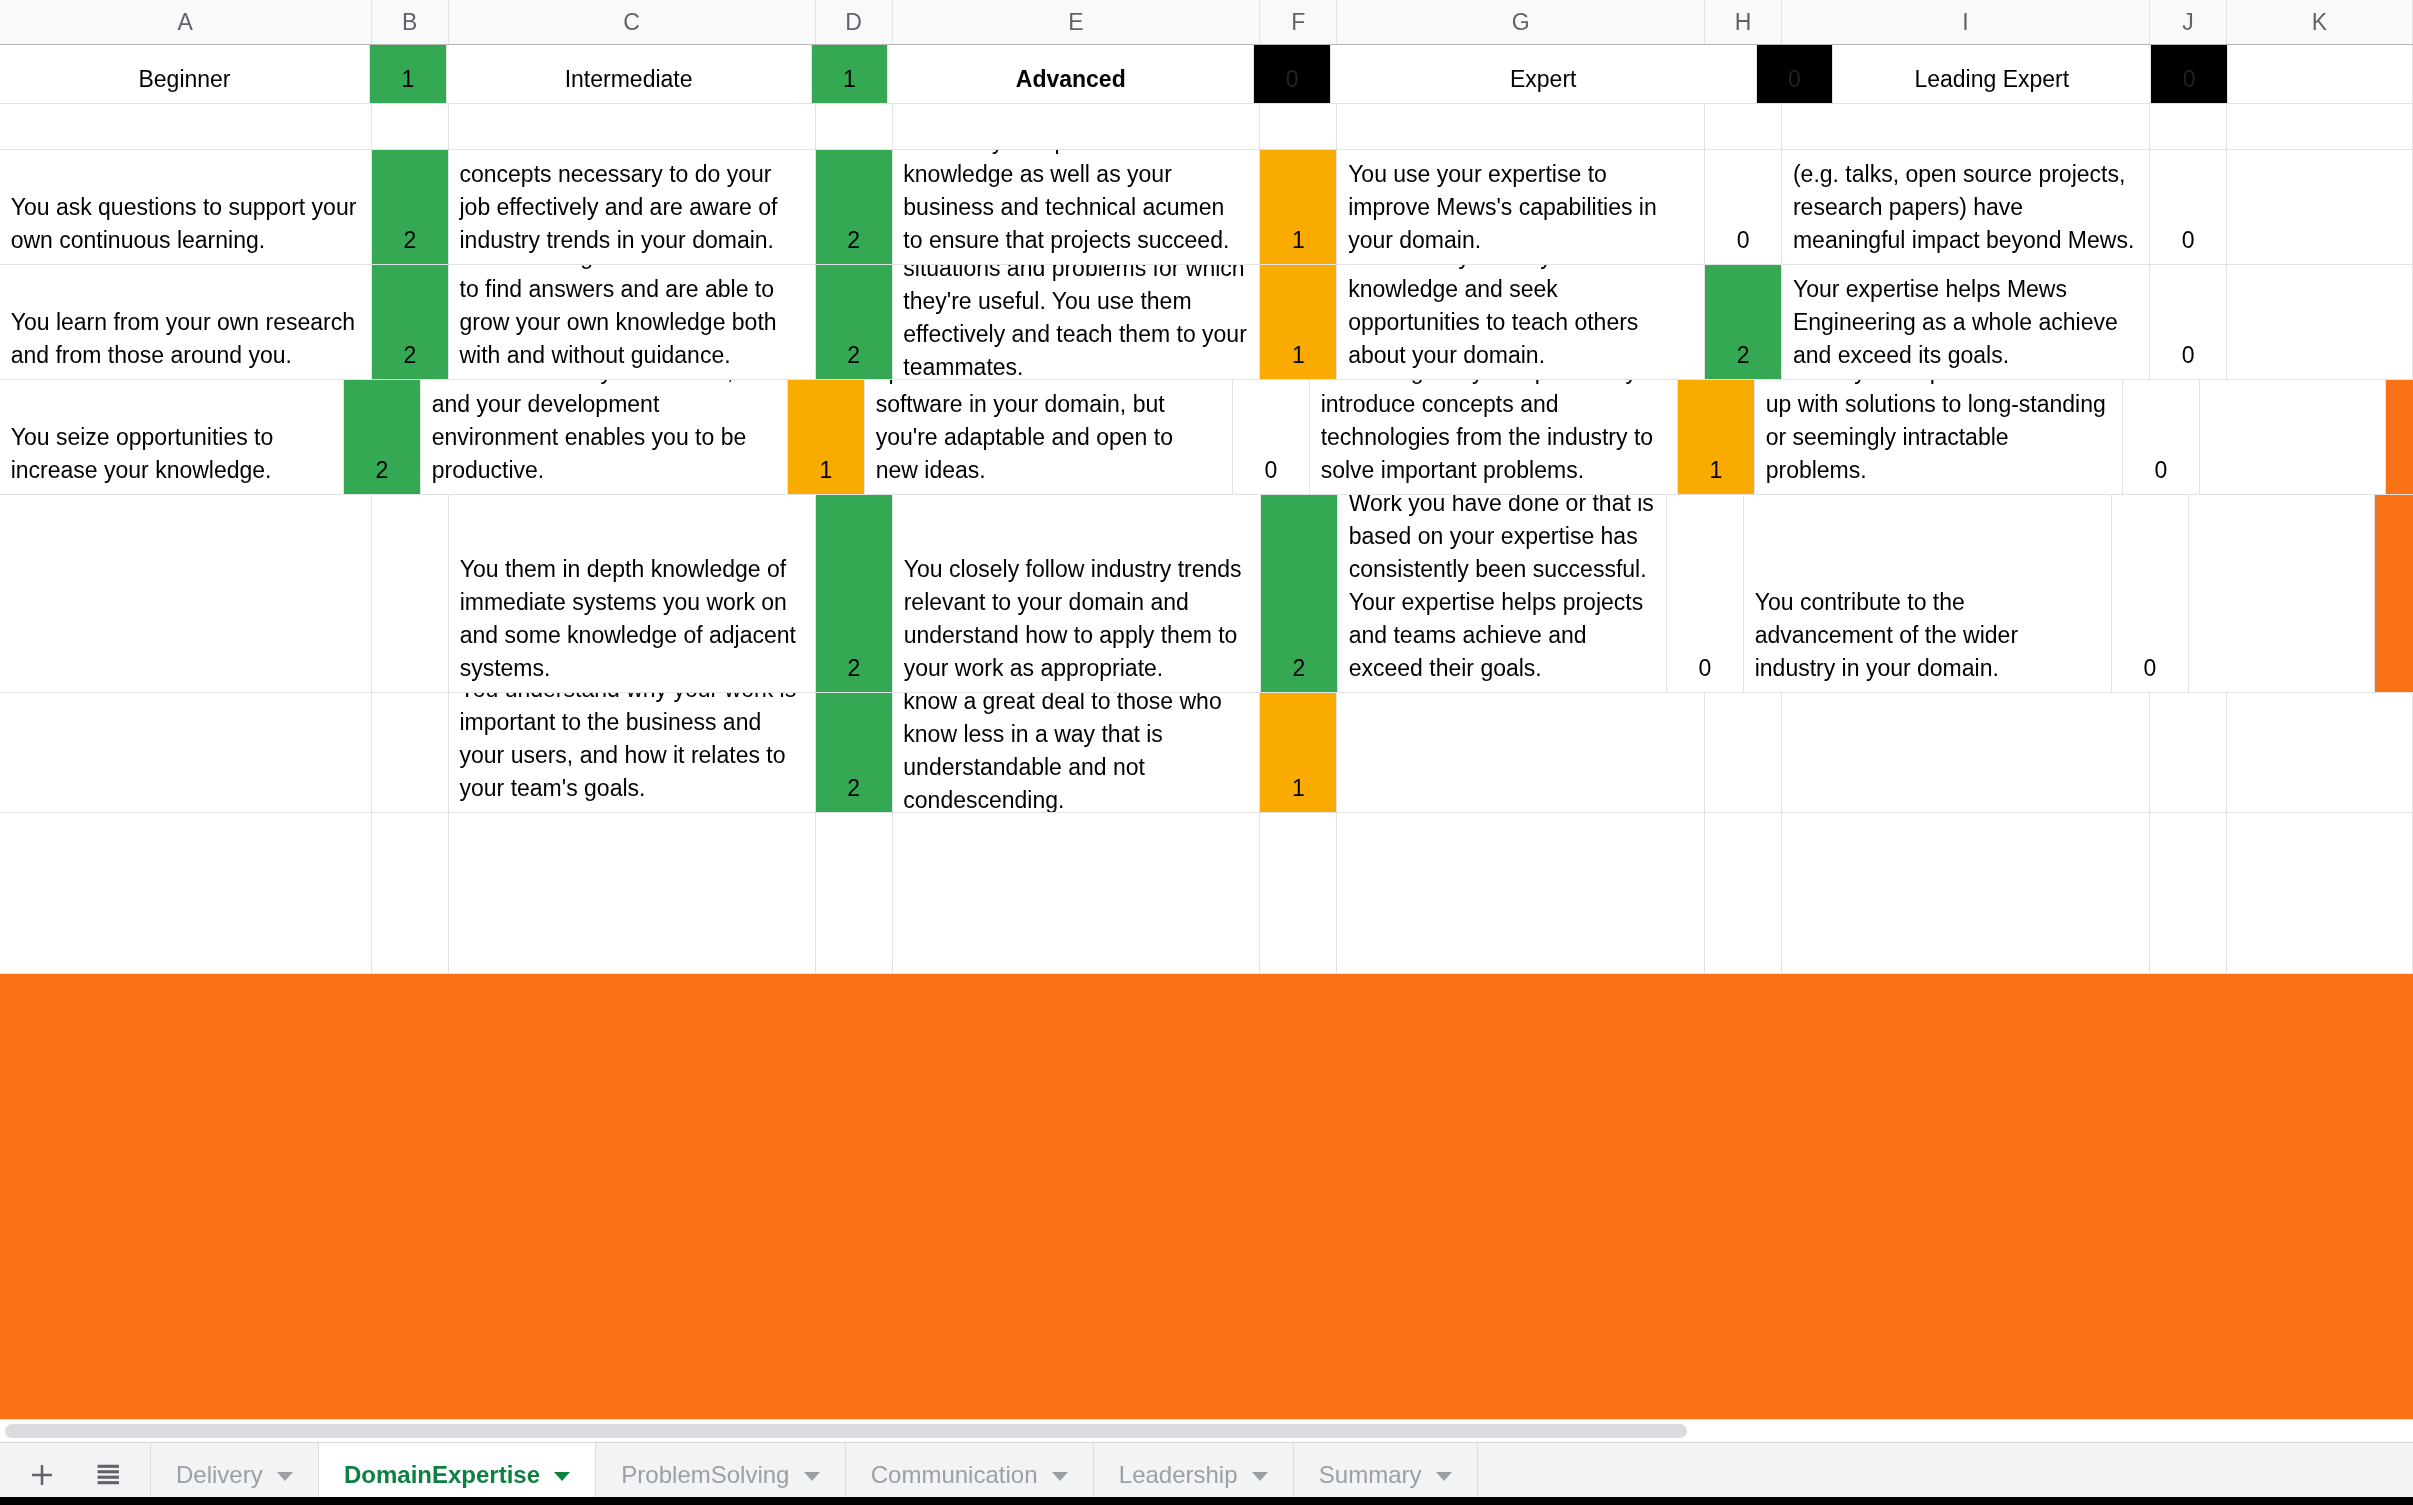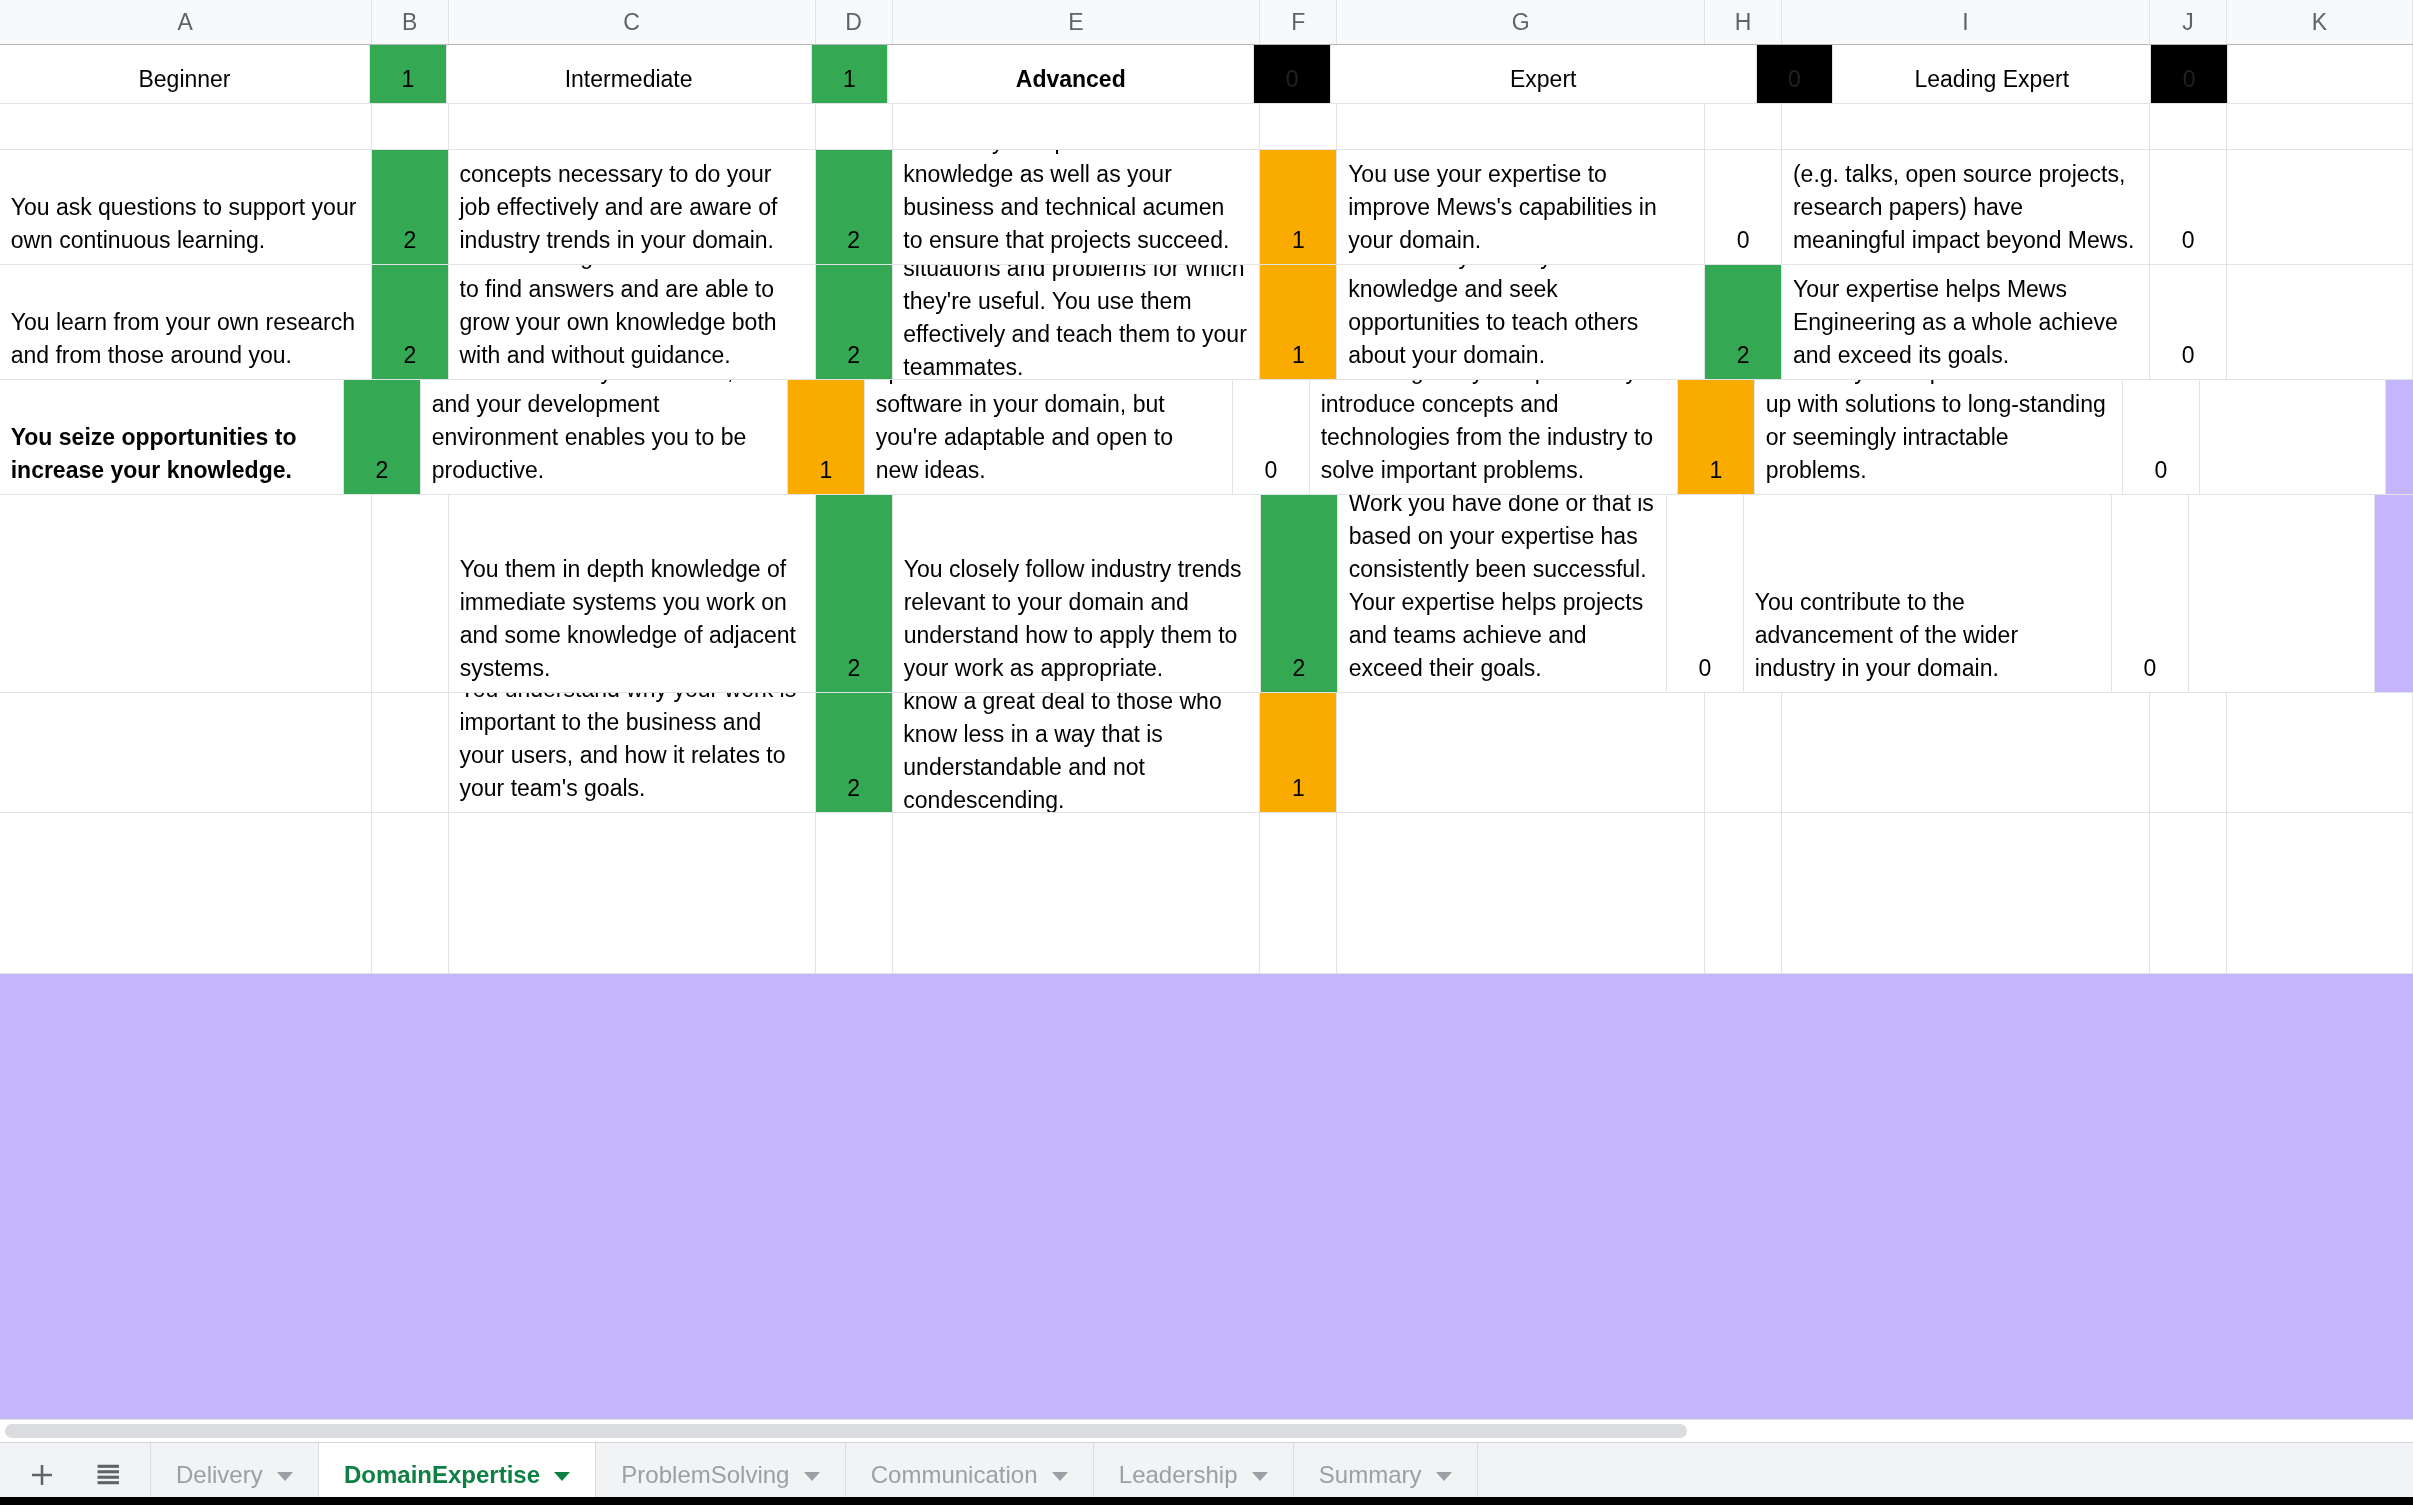--- a/index.html
+++ b/index.html
@@ -36,21 +36,21 @@
     color: #5f6368;
     background: #f8f9fa;
     letter-spacing: 0.3px;
   }
 
   
   .grid-wrap {
     position: relative;
     flex: 1 1 auto;
     overflow: hidden;
-    background: #c4b5fd;
+    background: #f97316;
   }
   .row {
     display: flex;
     border-bottom: 0.9px solid #e1e3e6;
     width: 2413px;
   }
   .cell {
     border-right: 0.9px solid #e1e3e6;
     position: relative;
     overflow: hidden;
@@ -277,21 +277,21 @@
           <div class="cell-inner">Your expertise helps Mews Engineering as a whole achieve and exceed its goals.</div>
         </div>
         <div class="cell score-cell sc-white" style="width: 77px;">
           <div class="cell-inner">0</div>
         </div>
         <div class="cell text-cell sc-white" style="width: 186px;">
           <div class="cell-inner"></div>
         </div>
       </div>
       <div class="row" style="height: 115px;">
-        <div class="cell text-cell sc-white" style="width: 344px; font-weight: bold;">
+        <div class="cell text-cell sc-white" style="width: 344px;">
           <div class="cell-inner">You seize opportunities to increase your knowledge.</div>
         </div>
         <div class="cell score-cell sc-green" style="width: 77px;">
           <div class="cell-inner">2</div>
         </div>
         <div class="cell text-cell sc-white" style="width: 367px;">
           <div class="cell-inner">You're comfortable using the tools relevant to your domain, and your development environment enables you to be productive.</div>
         </div>
         <div class="cell score-cell sc-amber" style="width: 77px;">
           <div class="cell-inner">1</div>

